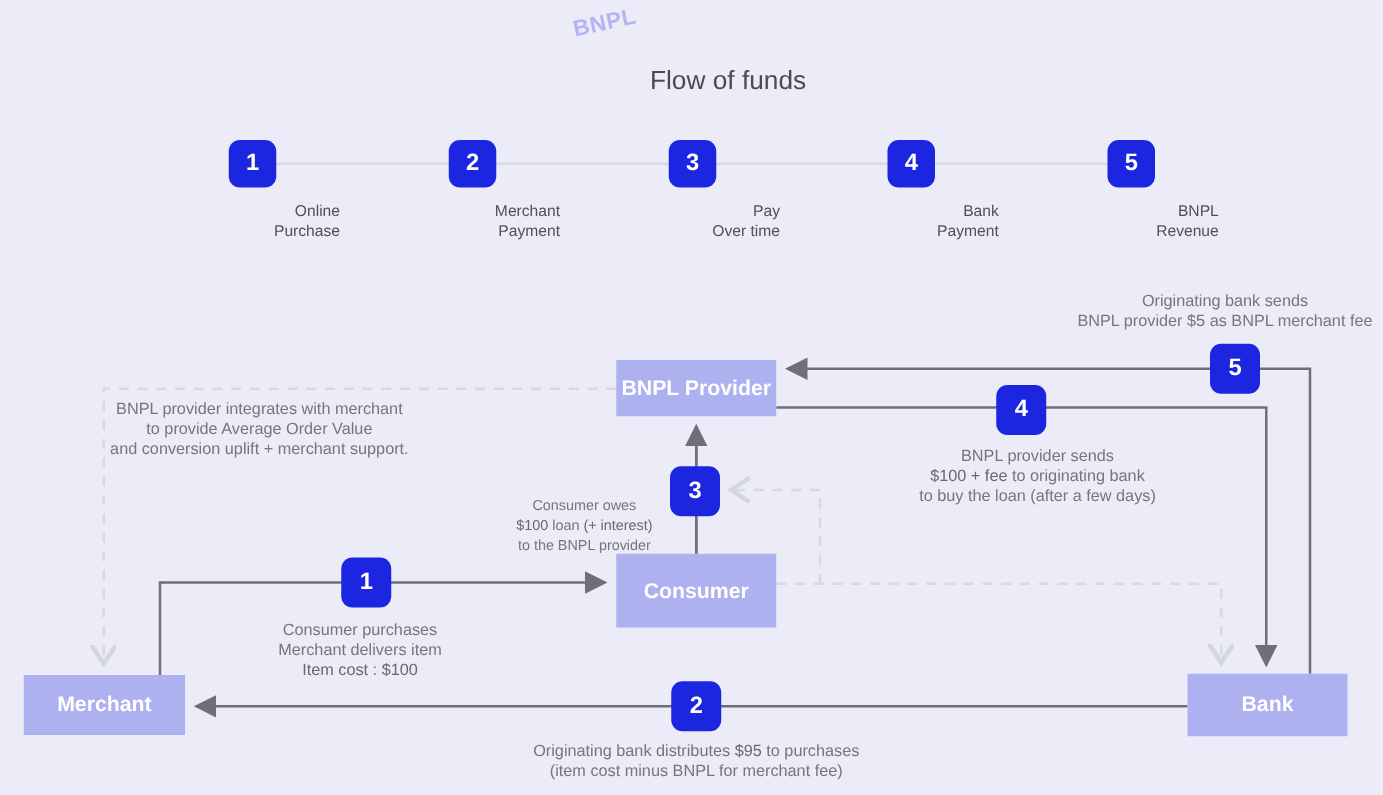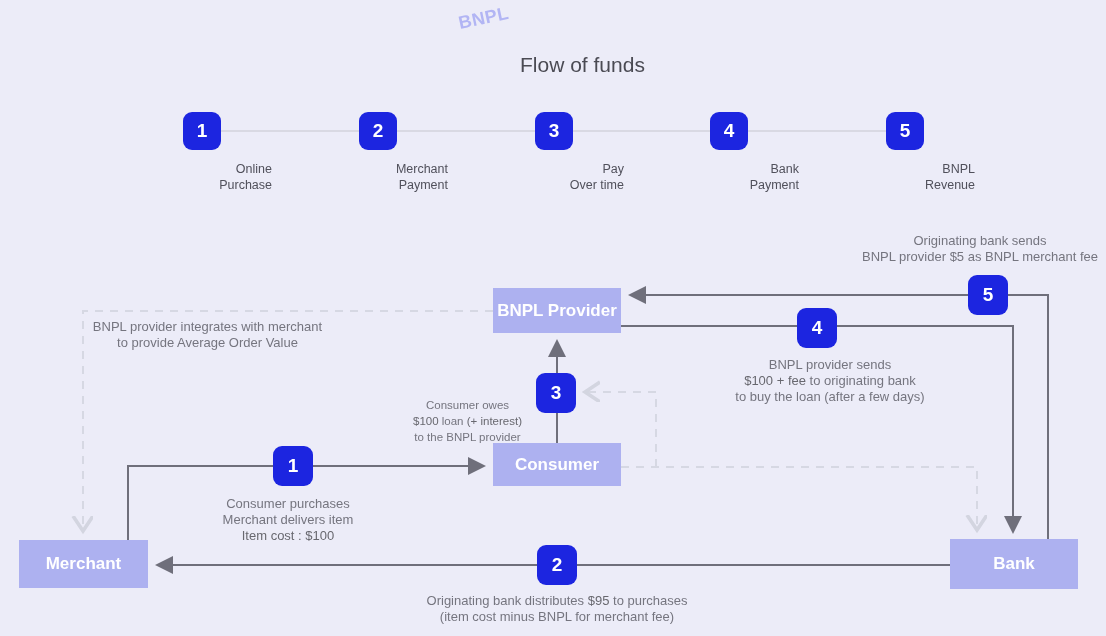--- a/index.html
+++ b/index.html
@@ -103,21 +103,21 @@
     <path d="M557,443 L557,341" fill="none" stroke="#6f6f7b" stroke-width="2" marker-end="url(#ah)"></path>
 
     <path d="M621,326 L1013,326 L1013,532" fill="none" stroke="#6f6f7b" stroke-width="2" marker-end="url(#ah)"></path>
 
     <path d="M1048,539 L1048,295 L630,295" fill="none" stroke="#6f6f7b" stroke-width="2" marker-end="url(#ah)"></path>
   </svg>
 
   <div class="node" style="left:493px;top:288px;width:128px;height:45px">
       <span>BNPL Provider</span>
     </div>
-  <div class="node" style="left:493px;top:443px;width:128px;height:43px">
+  <div class="node" style="left:493px;top:443px;width:128px;height:59px">
       <span>Consumer</span>
     </div>
   <div class="node" style="left:19px;top:540px;width:129px;height:48px">
       <span>Merchant</span>
     </div>
   <div class="node" style="left:950px;top:539px;width:128px;height:50px">
       <span>Bank</span>
     </div>
 
   <div class="badge fl-badge" style="left:273px;top:446px">
@@ -132,20 +132,21 @@
   <div class="badge fl-badge" style="left:797px;top:308px">
       <span>4</span>
     </div>
   <div class="badge fl-badge" style="left:968px;top:275px">
       <span>5</span>
     </div>
 
   <div class="ann" style="left:60px;top:319px;width:295px">
     <div>BNPL provider integrates with merchant</div>
     <div>to provide Average Order Value</div>
+    <div>and conversion uplift + merchant support.</div>
   </div>
 
   <div class="ann" style="left:178px;top:496px;width:220px">
     <div>Consumer purchases</div>
     <div>Merchant delivers item</div>
     <div class="b">Item cost : $100</div>
   </div>
 
   <div class="ann ann-small" style="left:400px;top:374px;width:135px">
     <div>Consumer owes</div>

